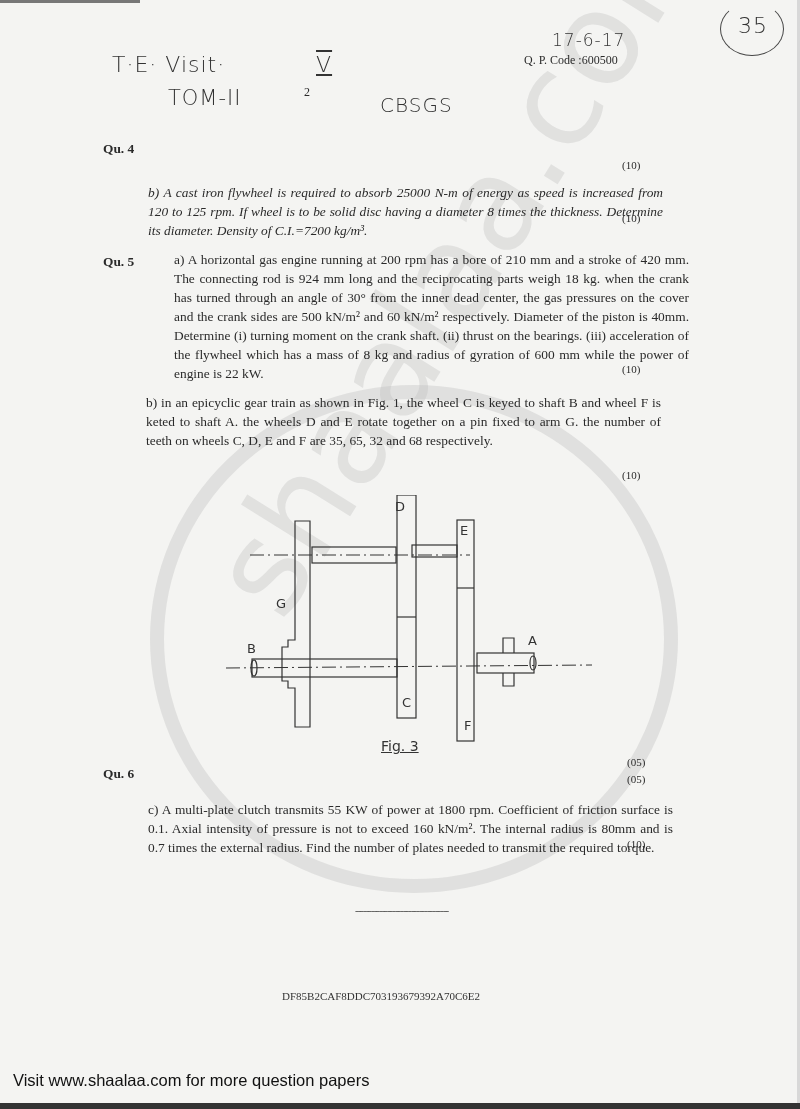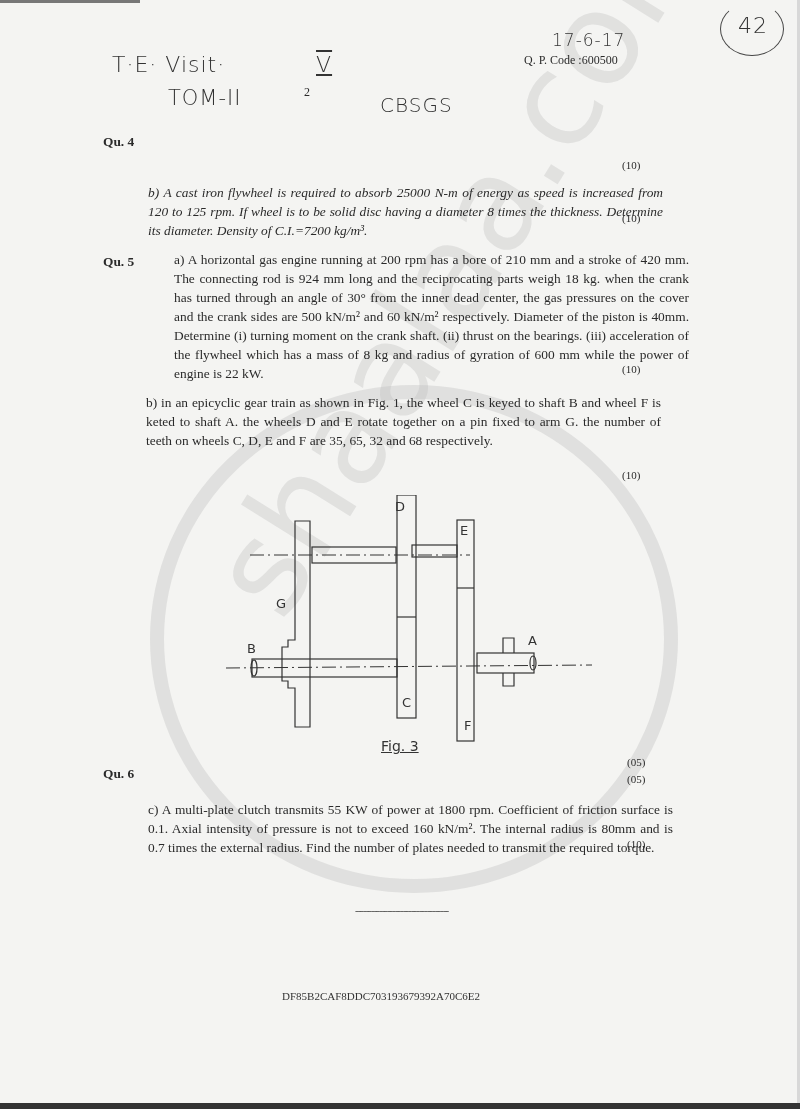--- a/index.html
+++ b/index.html
@@ -68,26 +68,26 @@
 
   <div class="watermark-circle"></div>
   <div class="watermark-text">shaalaa.com</div>
 
   <div class="hand hw-title">T·E· Visit·</div>
   <div class="hand hw-roman">V</div>
   <div class="hand hw-scheme">CBSGS</div>
   <div class="hand hw-subject">TOM-II</div>
   <div class="hand hw-date">17-6-17</div>
   <div class="page-circle"></div>
-  <div class="hand hw-page">42</div>
+  <div class="hand hw-page">35</div>
 
   <div class="qpcode">Q. P. Code :600500</div>
   <div class="pagenum">2</div>
 
-  <div class="qnum" style="left:103px; top:134px;">Qu. 4</div>
+  <div class="qnum" style="left:103px; top:141px;">Qu. 4</div>
   <div class="marks" style="left:622px; top:159px;">(10)</div>
 
   <div class="para" style="left:148px; top:183px;font-style:italic;">
     <span>b)</span>
     <span>A cast iron flywheel is required to absorb 25000 N-m of energy as speed is increased from 120 to 125 rpm. If wheel is to be solid disc having a diameter 8 times the thickness. Determine its diameter. Density of C.I.=7200 kg/m³.</span>
   </div>
   <div class="marks" style="left:622px; top:212px;">(10)</div>
 
   <div class="qnum" style="left:103px; top:254px;">Qu. 5</div>
   <div class="para" style="left:146px; top:250px;margin-left:28px;">
@@ -148,14 +148,15 @@
 
   <div class="para" style="left:148px; top:800px; width:525px;">
     <span>c)</span>
     <span>A multi-plate clutch transmits 55 KW of power at 1800 rpm. Coefficient of friction surface is 0.1. Axial intensity of pressure is not to exceed 160 kN/m². The internal radius is 80mm and is 0.7 times the external radius. Find the number of plates needed to transmit the required torque.</span>
   </div>
   <div class="marks" style="left:627px; top:838px;">(10)</div>
 
   <div class="endline">-----------------------------------</div>
   <div class="hash">DF85B2CAF8DDC703193679392A70C6E2</div>
 
+  <a class="footer-link">Visit www.shaalaa.com for more question papers</a>
   <div class="bottom-bar"></div>
 </div>
 
 </body></html>

